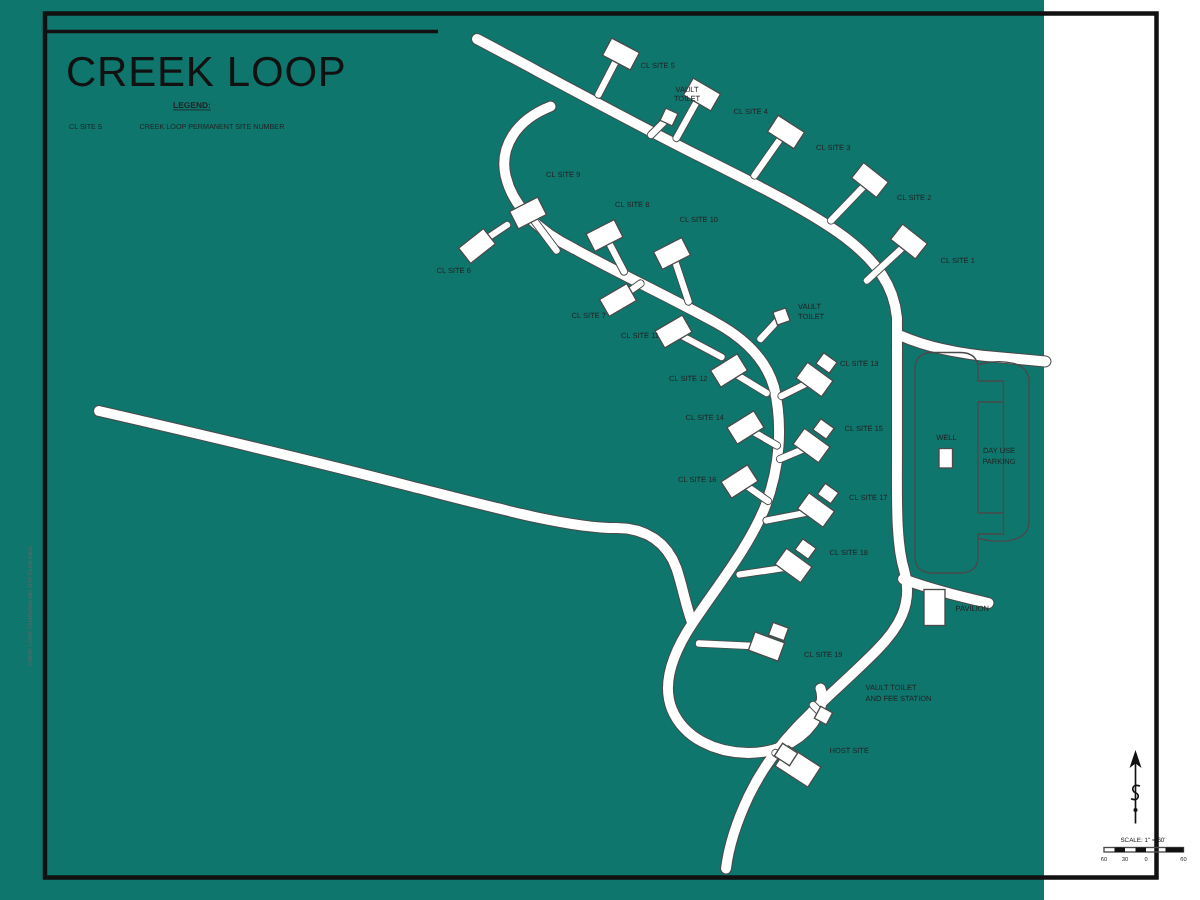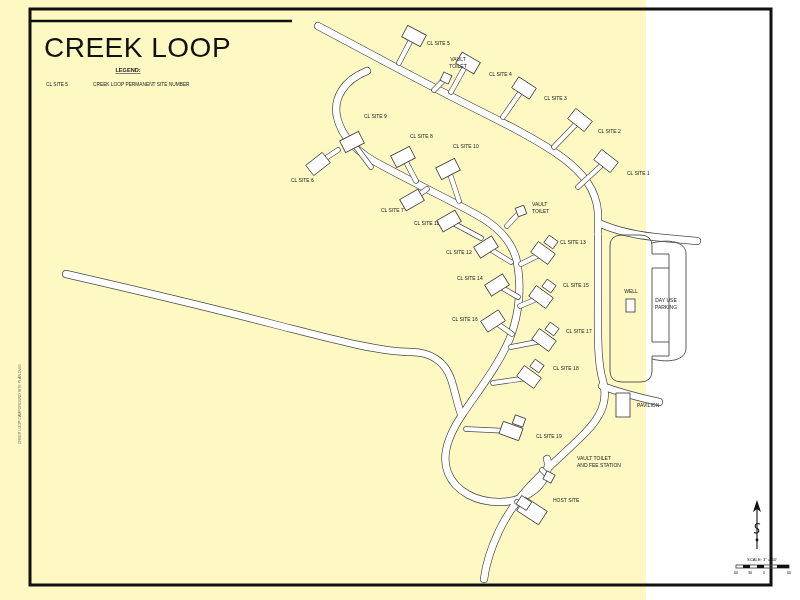--- a/index.html
+++ b/index.html
@@ -1,16 +1,16 @@
 <!DOCTYPE html>
 <html><head>
 <meta charset="utf-8">
 <style>
   html,body{margin:0;padding:0;background:#ffffff;}
-  .page{width:646px;height:600px;position:relative;background:#fef9c3;font-family:"Liberation Sans",sans-serif;}
+  .page{width:696px;height:600px;position:relative;background:#0f766e;font-family:"Liberation Sans",sans-serif;}
   svg{position:absolute;left:0;top:0;}
   svg text{font-family:"Liberation Sans",sans-serif;fill:#222;}
   .frame{fill:none;stroke:#111;stroke-width:3;}
   .rule{stroke:#111;stroke-width:2.4;}
   .title-text{font-size:28px;letter-spacing:.5px;fill:#111;}
   .legend-head{font-size:5.6px;font-weight:bold;text-decoration:underline;}
   .legend-txt{font-size:4.8px;}
   .casing{fill:none;stroke:#4a4a4a;stroke-width:8;stroke-linecap:round;stroke-linejoin:round;}
   .roadfill{fill:none;stroke:#ffffff;stroke-width:6.6;stroke-linecap:round;stroke-linejoin:round;}
   .spur-casing{fill:none;stroke:#4a4a4a;stroke-width:5.5;stroke-linecap:round;}

